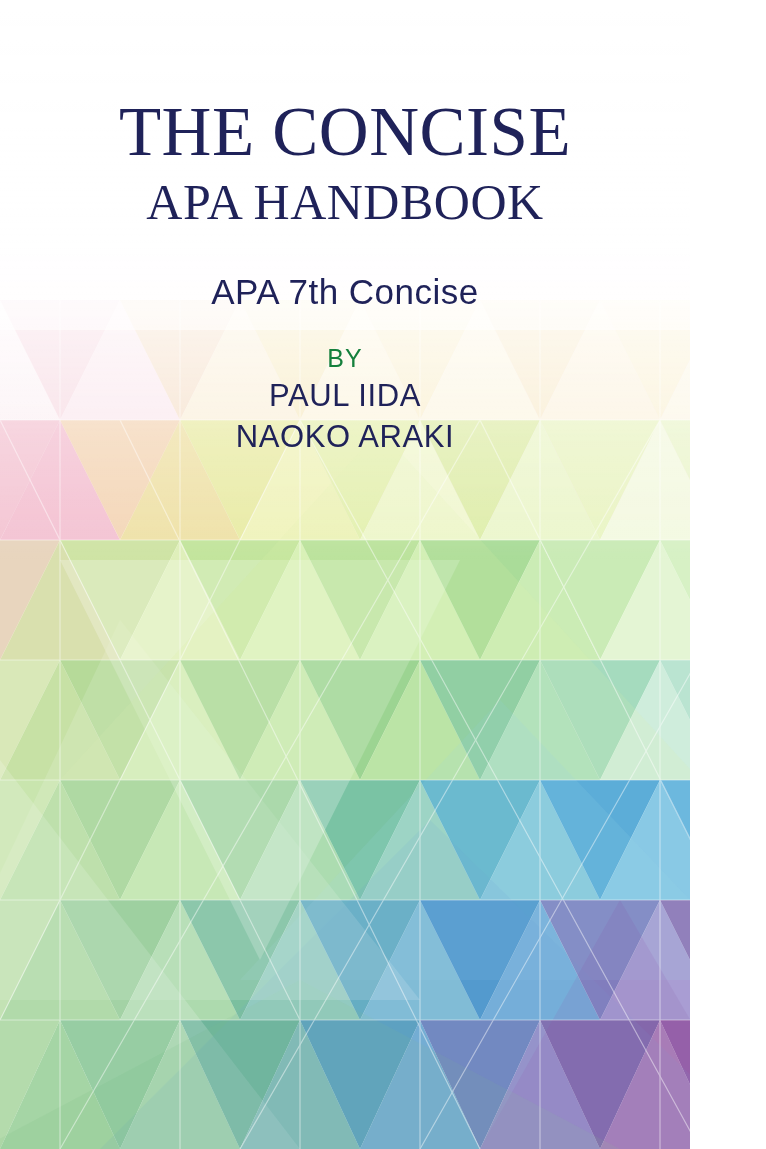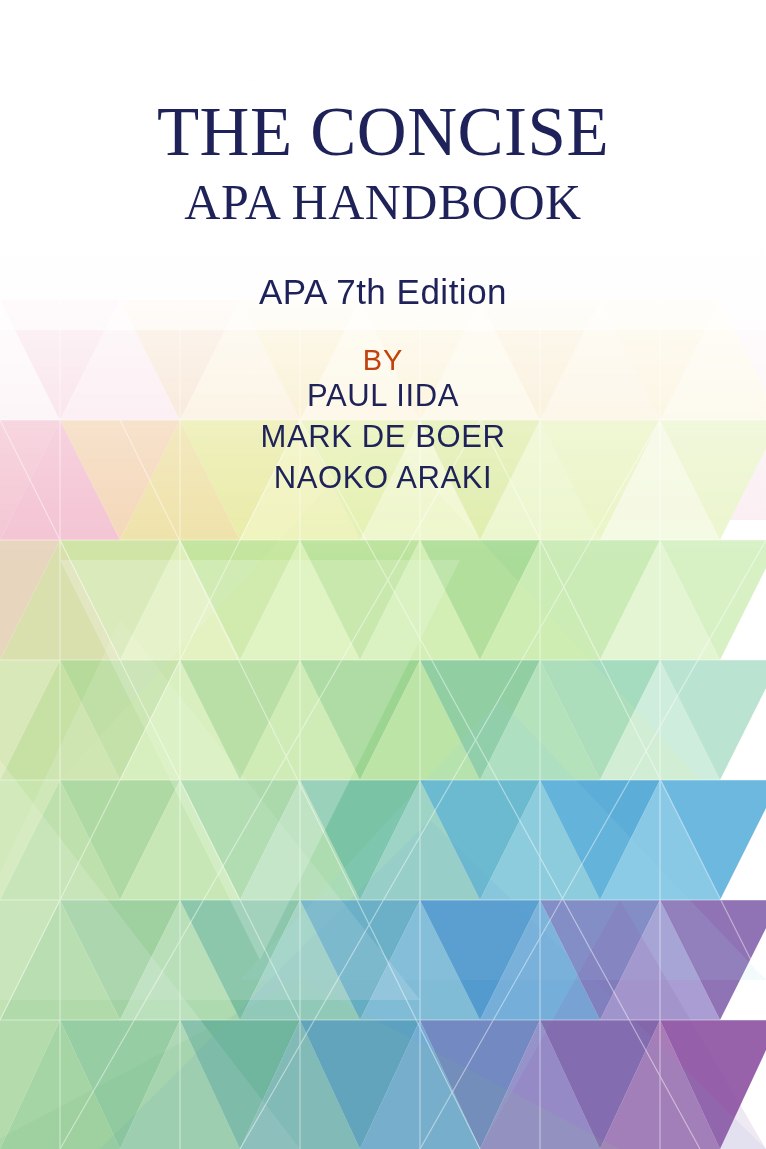--- a/index.html
+++ b/index.html
@@ -2,21 +2,21 @@
 <html><head>
 <meta charset="utf-8">
 <style>
   html, body {
     margin: 0;
     padding: 0;
     background: #ffffff;
   }
   #cover {
     position: relative;
-    width: 766px;
+    width: 690px;
     height: 1149px;
     overflow: hidden;
     background: #ffffff;
     font-family: "Liberation Sans", sans-serif;
   }
 
   
   #artwork {
     position: absolute;
     inset: 0;
@@ -66,23 +66,23 @@
     top: 272px;
     color: #1f2259;
     font-family: "Liberation Sans", sans-serif;
     font-size: 35px;
     letter-spacing: 0.5px;
   }
   .byline {
     position: absolute;
     left: 0; right: 0;
     top: 344px;
-    color: #c2410c;
-    font-family: "Liberation Sans", sans-serif;
-    font-size: 29px;
+    color: #15803d;
+    font-family: "Liberation Sans", sans-serif;
+    font-size: 25px;
     letter-spacing: 1px;
     text-transform: uppercase;
   }
   .authors {
     position: absolute;
     left: 0; right: 0;
     top: 375px;
     color: #1f2259;
     font-family: "Liberation Sans", sans-serif;
     font-size: 31px;
@@ -239,24 +239,23 @@
 
   <div id="top-wash"></div>
 
   <div id="text-layer">
 
     <div class="title">
       <span class="line1">The Concise</span>
       <span class="line2">APA Handbook</span>
     </div>
 
-    <div class="subtitle">APA 7th Edition</div>
+    <div class="subtitle">APA 7th Concise</div>
 
     <div class="byline">by</div>
 
     <div class="authors">
       <span class="author">Paul Iida</span>
-      <span class="author">Mark de Boer</span>
       <span class="author">Naoko Araki</span>
     </div>
 
   </div>
 </div>
 
 </body></html>

